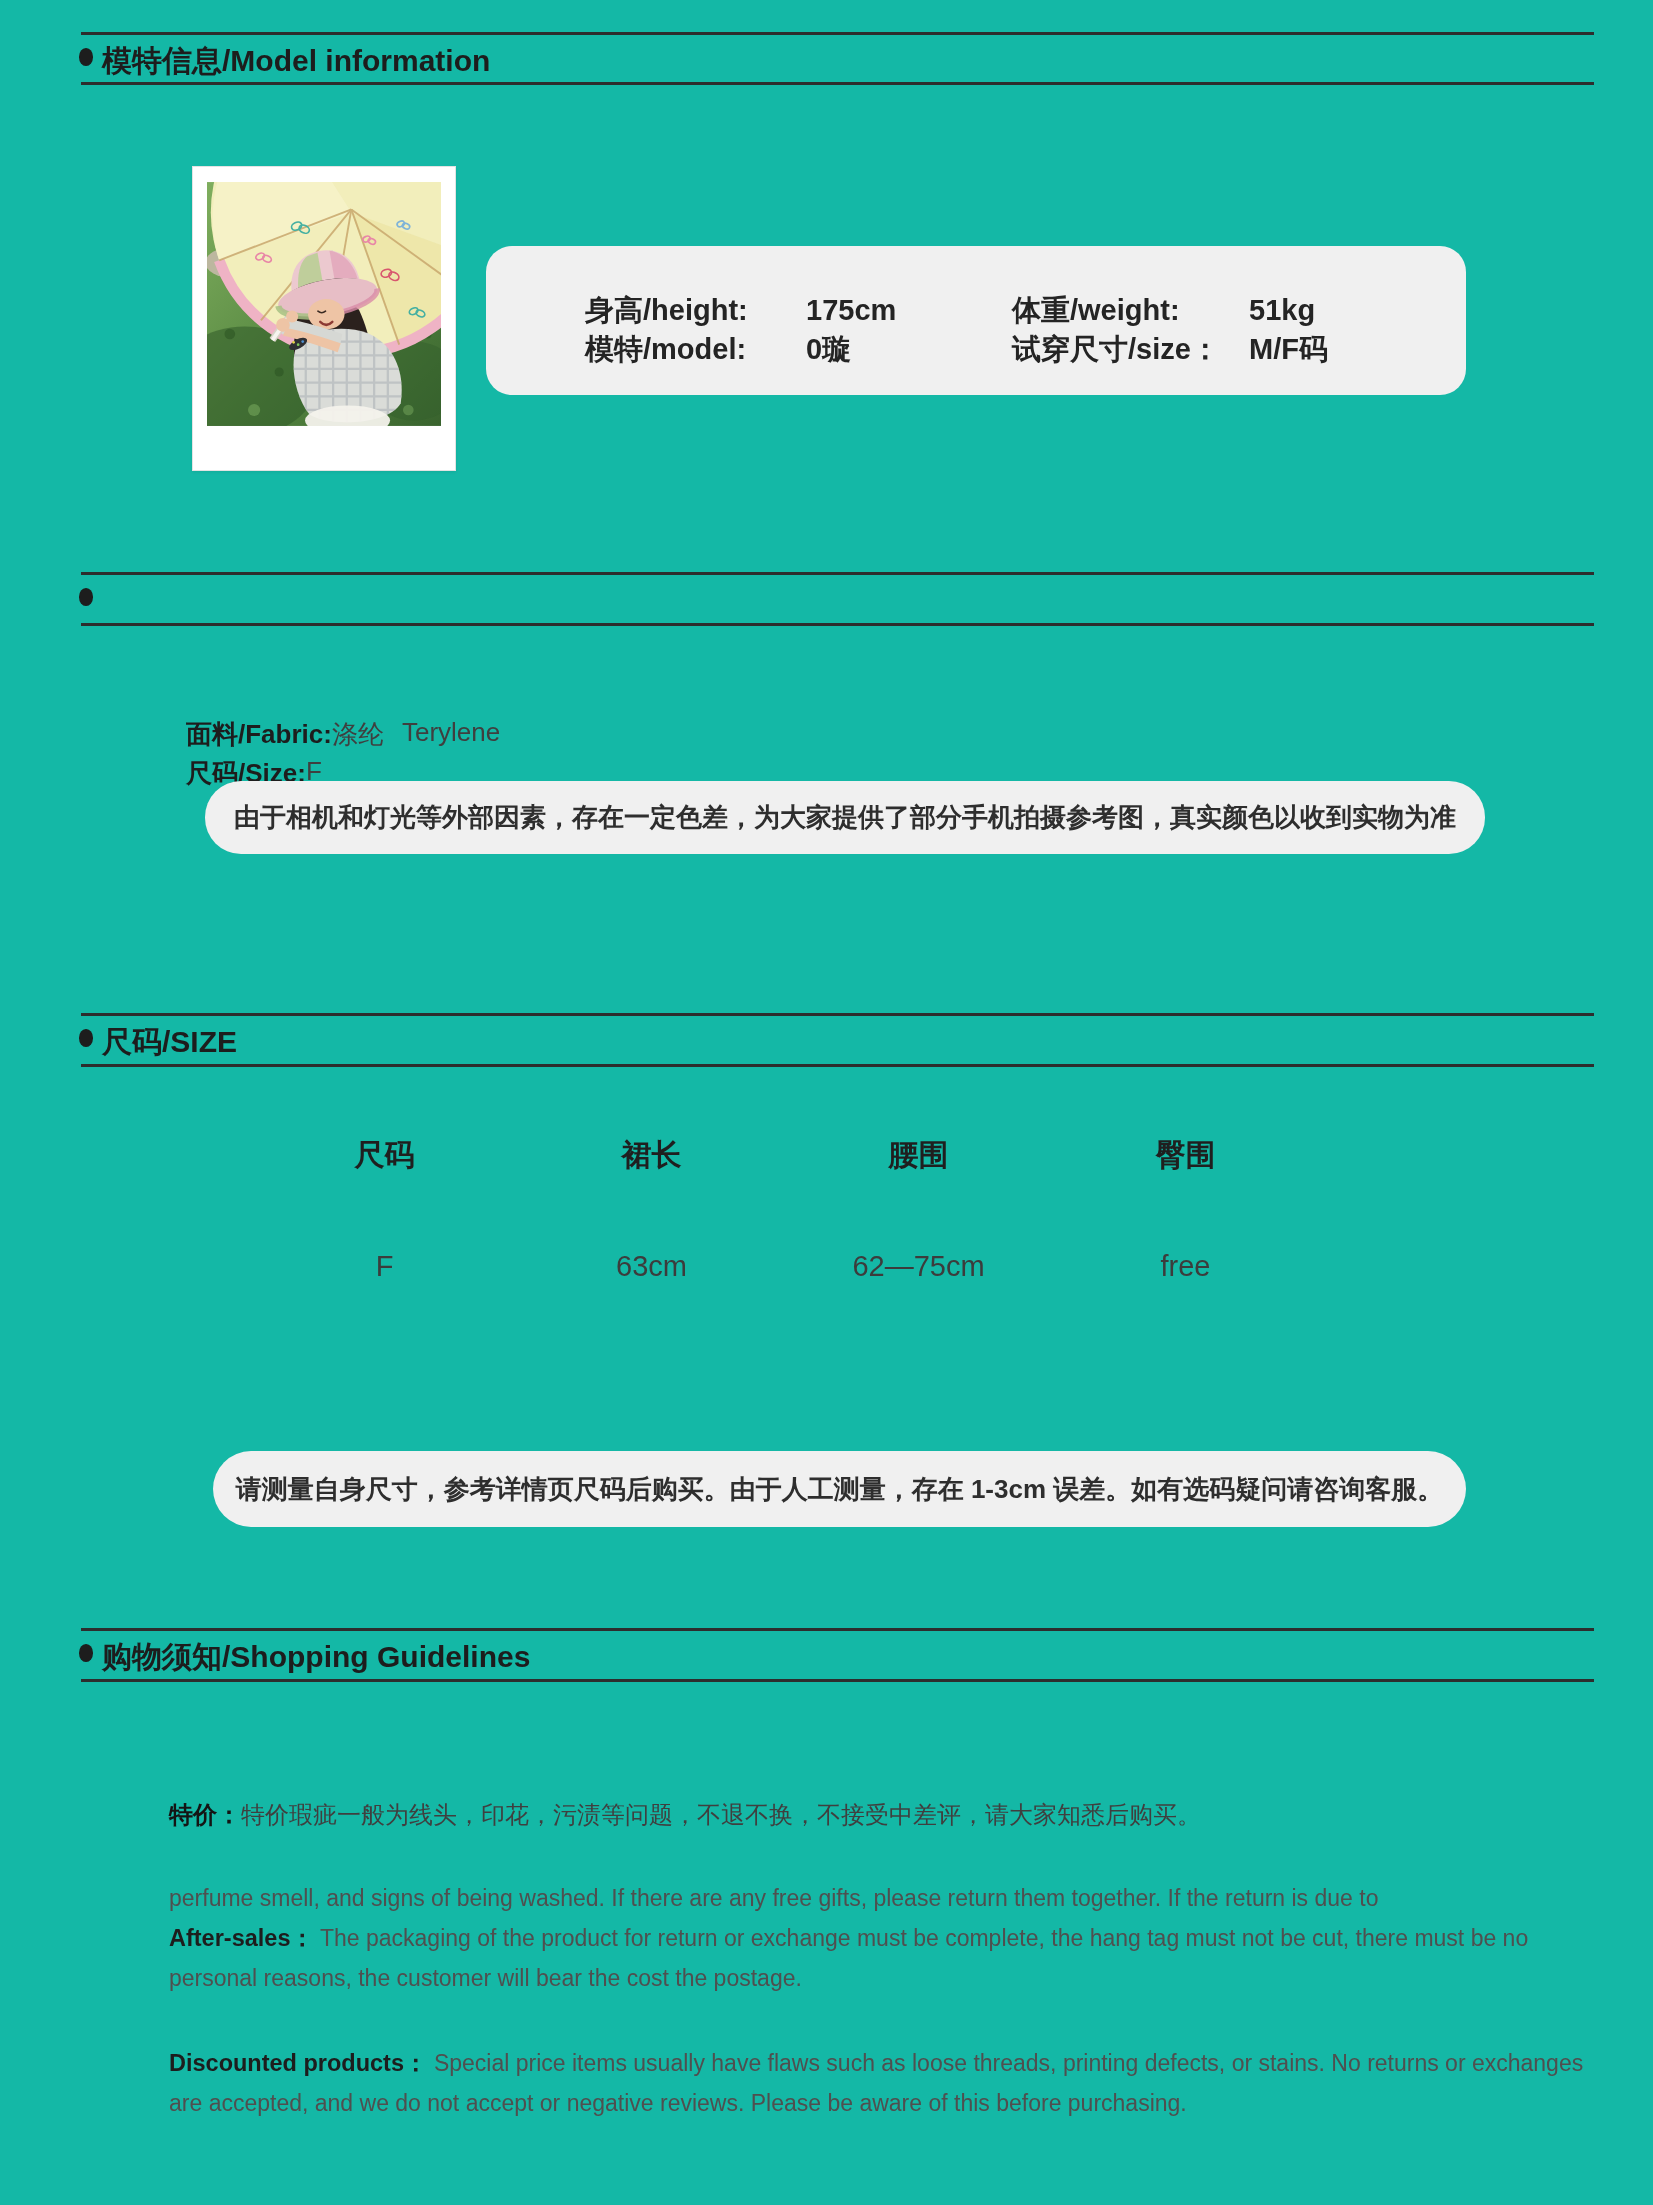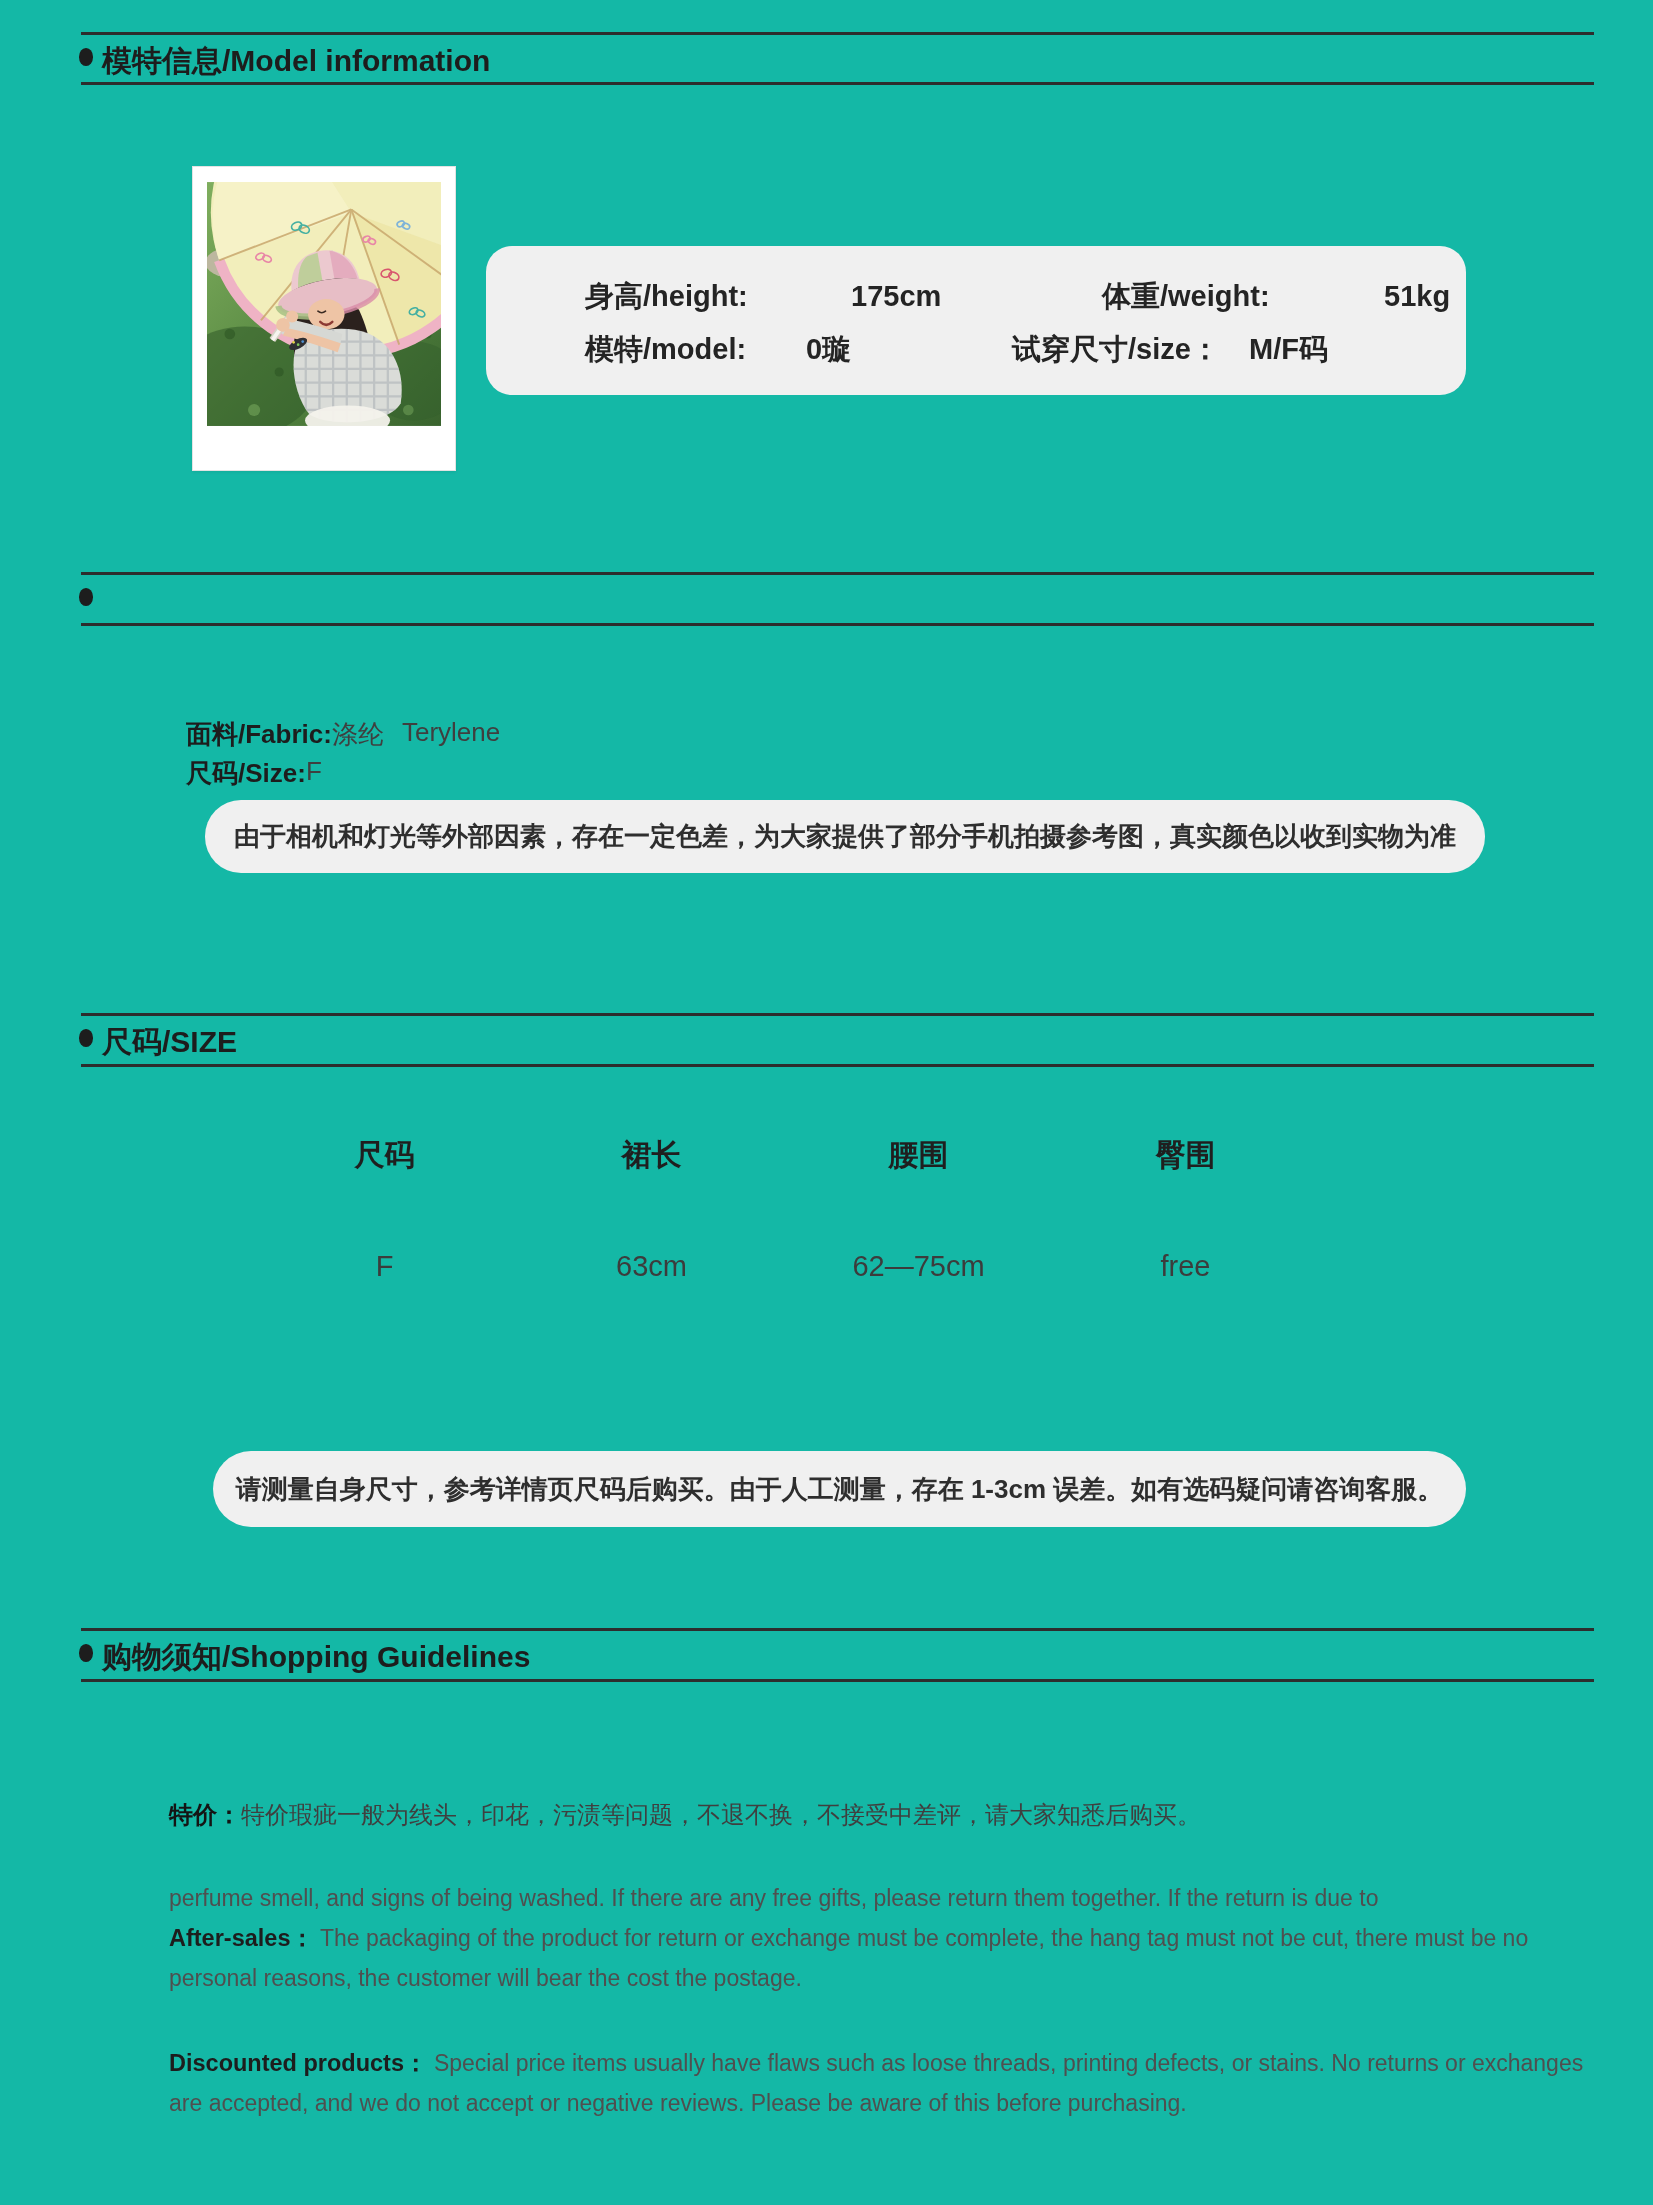--- a/index.html
+++ b/index.html
@@ -27,21 +27,21 @@
   }
   .polaroid svg{display:block;width:234px;height:244px;}
 
   
   .info-panel{
     position:absolute;left:486px;top:246px;width:980px;height:149px;
     background:#f0f0f0;border-radius:26px;
   }
   .panel-row{position:absolute;left:585px;display:flex;align-items:center;height:35px;
     font-size:29px;font-weight:700;color:#242424;white-space:nowrap;}
-  .panel-row.r1{top:279px;gap:45px;}
+  .panel-row.r1{top:293px;}
   .panel-row.r2{top:332px;}
   .cell-l1{width:221px;}
   .cell-v1{width:206px;}
   .cell-l2{width:237px;}
 
   
   .frow{position:absolute;left:186px;display:flex;align-items:flex-start;height:33px;
     font-size:26px;color:#3f3f3f;white-space:nowrap;margin-top:42px;}
   .frow.f1{top:675px;}
   .frow.f2{top:714px;}
@@ -49,21 +49,21 @@
   .f1 .flabel{min-width:101px;}
   .f2 .flabel{min-width:106px;}
   .fen{margin-left:18px;}
 
   
   .notebox{
     position:absolute;background:#f0f0f0;
     display:flex;align-items:center;justify-content:center;
     font-size:26px;font-weight:700;color:#2e2e2e;white-space:nowrap;
   }
-  .notebox.n1{left:205px;top:800px;width:1280px;height:73px;border-radius:36px;}
+  .notebox.n1{left:205px;top:781px;width:1280px;height:73px;border-radius:36px;}
   .notebox.n2{left:213px;top:1451px;width:1253px;height:76px;border-radius:38px;}
 
   
   .trow{position:absolute;left:251px;width:1071px;display:flex;}
   .trow.th{top:1135px;font-size:30px;font-weight:700;color:#1f1f1f;}
   .trow.td{top:1250px;font-size:29px;color:#3c3c3c;}
   .tcell{width:267px;text-align:center;white-space:nowrap;}
 
   
   .gline{position:absolute;left:169px;font-size:24px;color:#3f3f3f;white-space:nowrap;}

